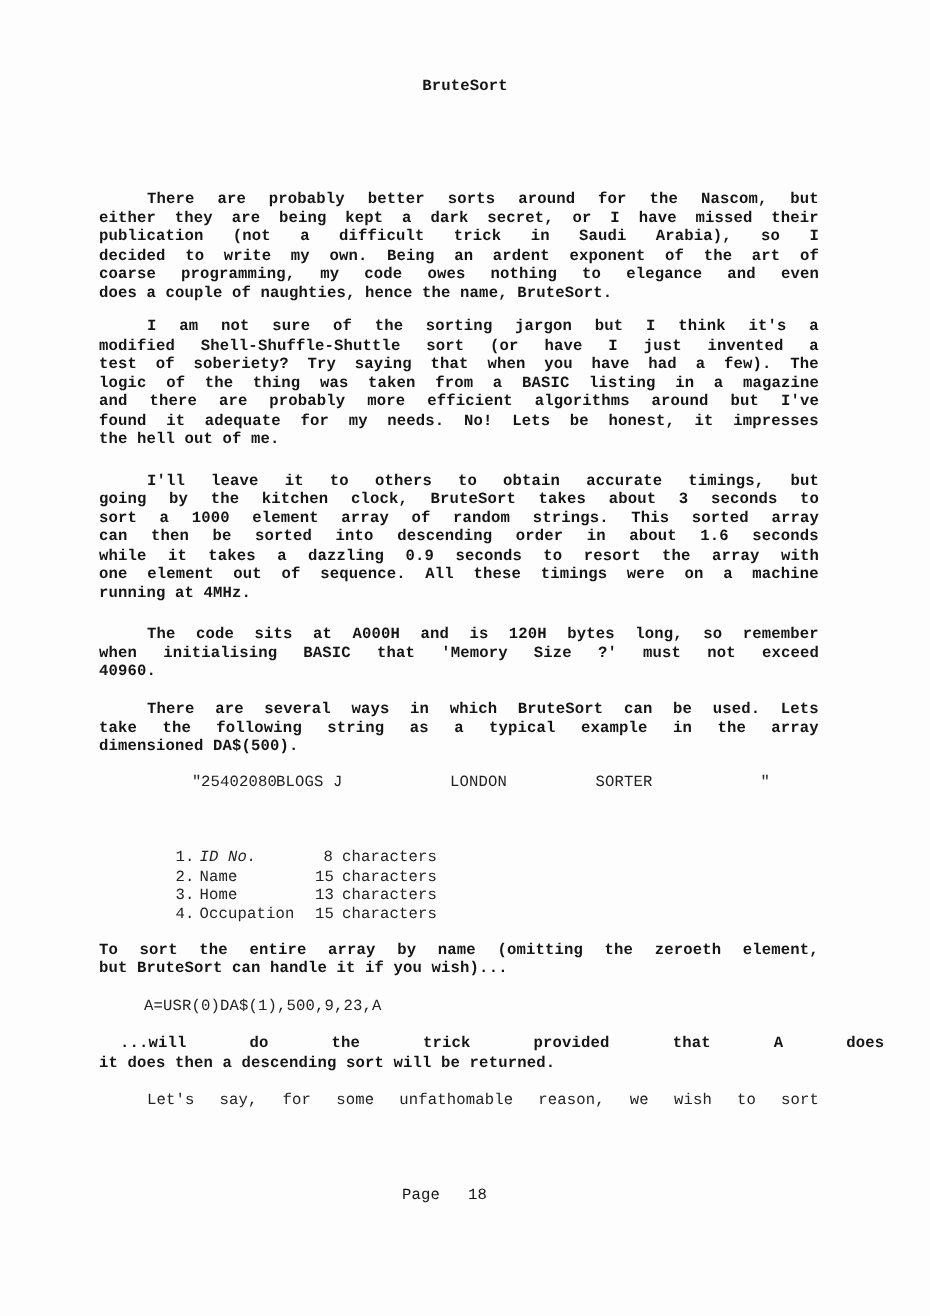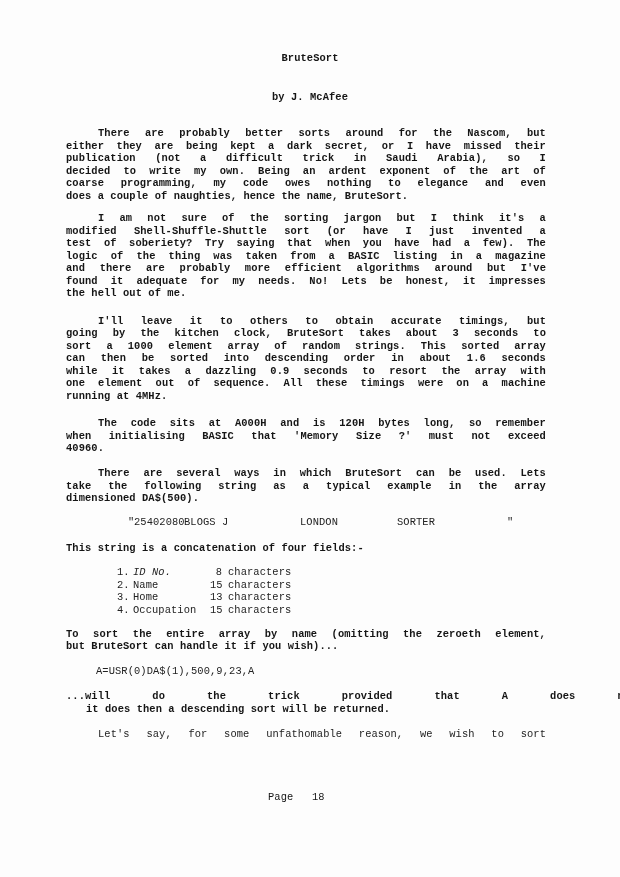--- a/index.html
+++ b/index.html
@@ -22,21 +22,20 @@
   .byline { top:91px; }
   .footer { top:791px; font-weight:normal; }
   .light { font-weight:normal; color:#222; }
 </style>
 </head>
 <body>
 
 <div class="page">
 
   <div class="line center title">BruteSort</div>
-  <div class="line center byline">by J. McAfee</div>
 
   <div>
     <div class="line just" style="top:127px;left:98px;width:448px;">
         <span>There</span>
         <span>are</span>
         <span>probably</span>
         <span>better</span>
         <span>sorts</span>
         <span>around</span>
         <span>for</span>
@@ -332,21 +331,20 @@
 
   <div>
     <span class="line light" style="top:516px;left:128px;">"</span>
     <span class="line light" style="top:516px;left:134px;">25402080</span>
     <span class="line light" style="top:516px;left:184px;">BLOGS J</span>
     <span class="line light" style="top:516px;left:300px;">LONDON</span>
     <span class="line light" style="top:516px;left:397px;">SORTER</span>
     <span class="line light" style="top:516px;left:507px;">"</span>
   </div>
 
-  <div class="line" style="top:542px;left:66px;">This string is a concatenation of four fields:-</div>
 
   <div>
     <div>
       <span class="line light" style="top:566px;left:117px;">1.</span>
       <span class="line light" style="top:566px;left:133px;font-style:italic;">ID No.</span>
       <span class="line light" style="top:566px;left:210px;width:12px;text-align:right;">8</span>
       <span class="line light" style="top:566px;left:228px;">characters</span>
     </div>
     <div>
       <span class="line light" style="top:579px;left:117px;">2.</span>
@@ -381,36 +379,36 @@
         <span>the</span>
         <span>zeroeth</span>
         <span>element,</span>
       </div>
     <div class="line" style="top:640px;left:66px;">but BruteSort can handle it if you wish)...</div>
   </div>
 
   <div class="line light" style="top:665px;left:96px;">A=USR(0)DA$(1),500,9,23,A</div>
 
   <div>
-    <div class="line just" style="top:690px;left:66px;width:480px;gap:42px;">
+    <div class="line just" style="top:690px;left:80px;width:480px;gap:42px;">
         <span>...will</span>
         <span>do</span>
         <span>the</span>
         <span>trick</span>
         <span>provided</span>
         <span>that</span>
         <span>A</span>
         <span>does</span>
         <span>not</span>
         <span>evaluate</span>
         <span>to</span>
         <span>-1.</span>
         <span>If</span>
       </div>
-    <div class="line" style="top:703px;left:66px;margin-left:20px;">it does then a descending sort will be returned.</div>
+    <div class="line" style="top:703px;left:66px;">it does then a descending sort will be returned.</div>
   </div>
 
   <div class="line just light" style="top:728px;left:98px;width:448px;text-align:right;">
       <span>Let's</span>
       <span>say,</span>
       <span>for</span>
       <span>some</span>
       <span>unfathomable</span>
       <span>reason,</span>
       <span>we</span>

